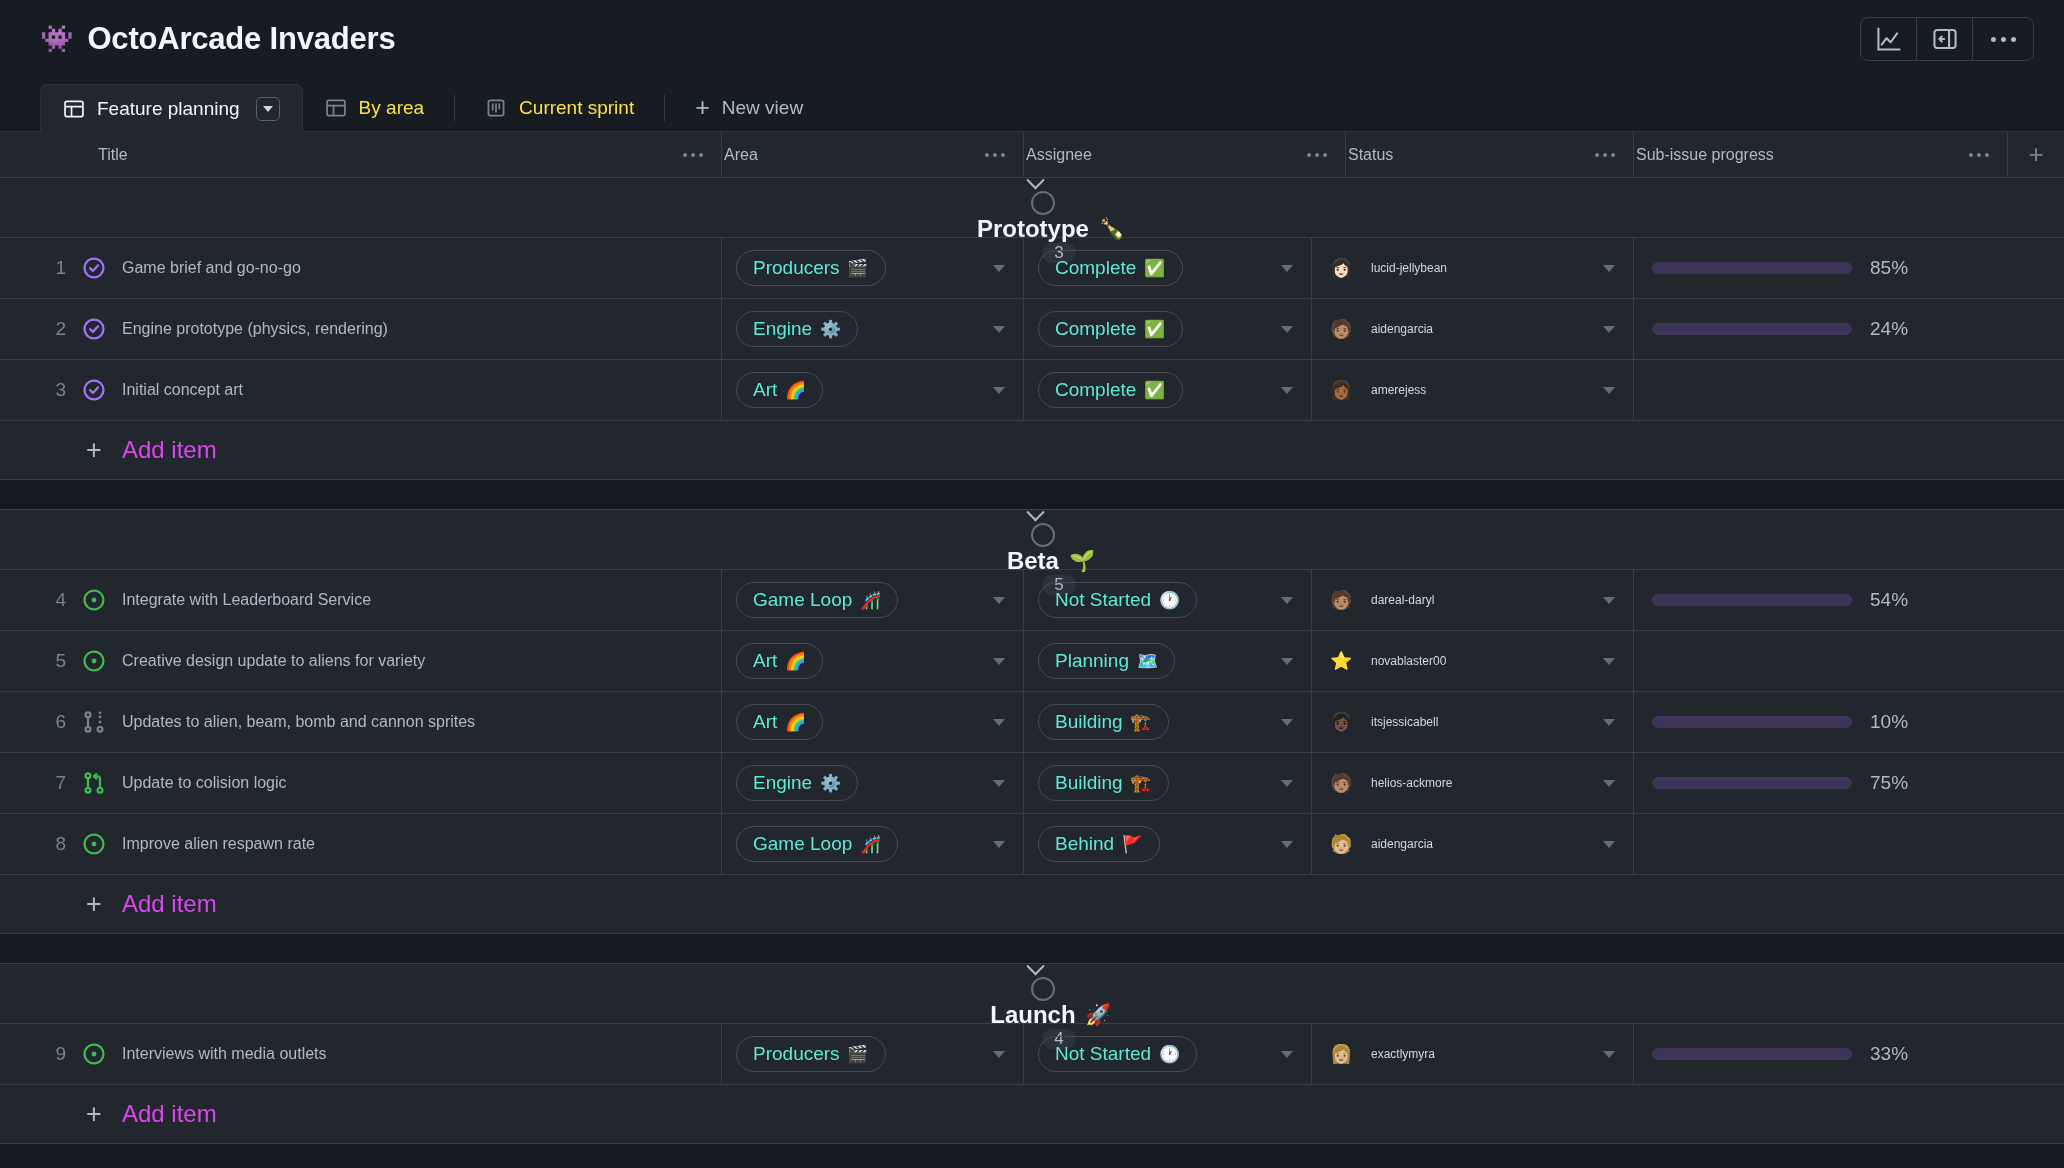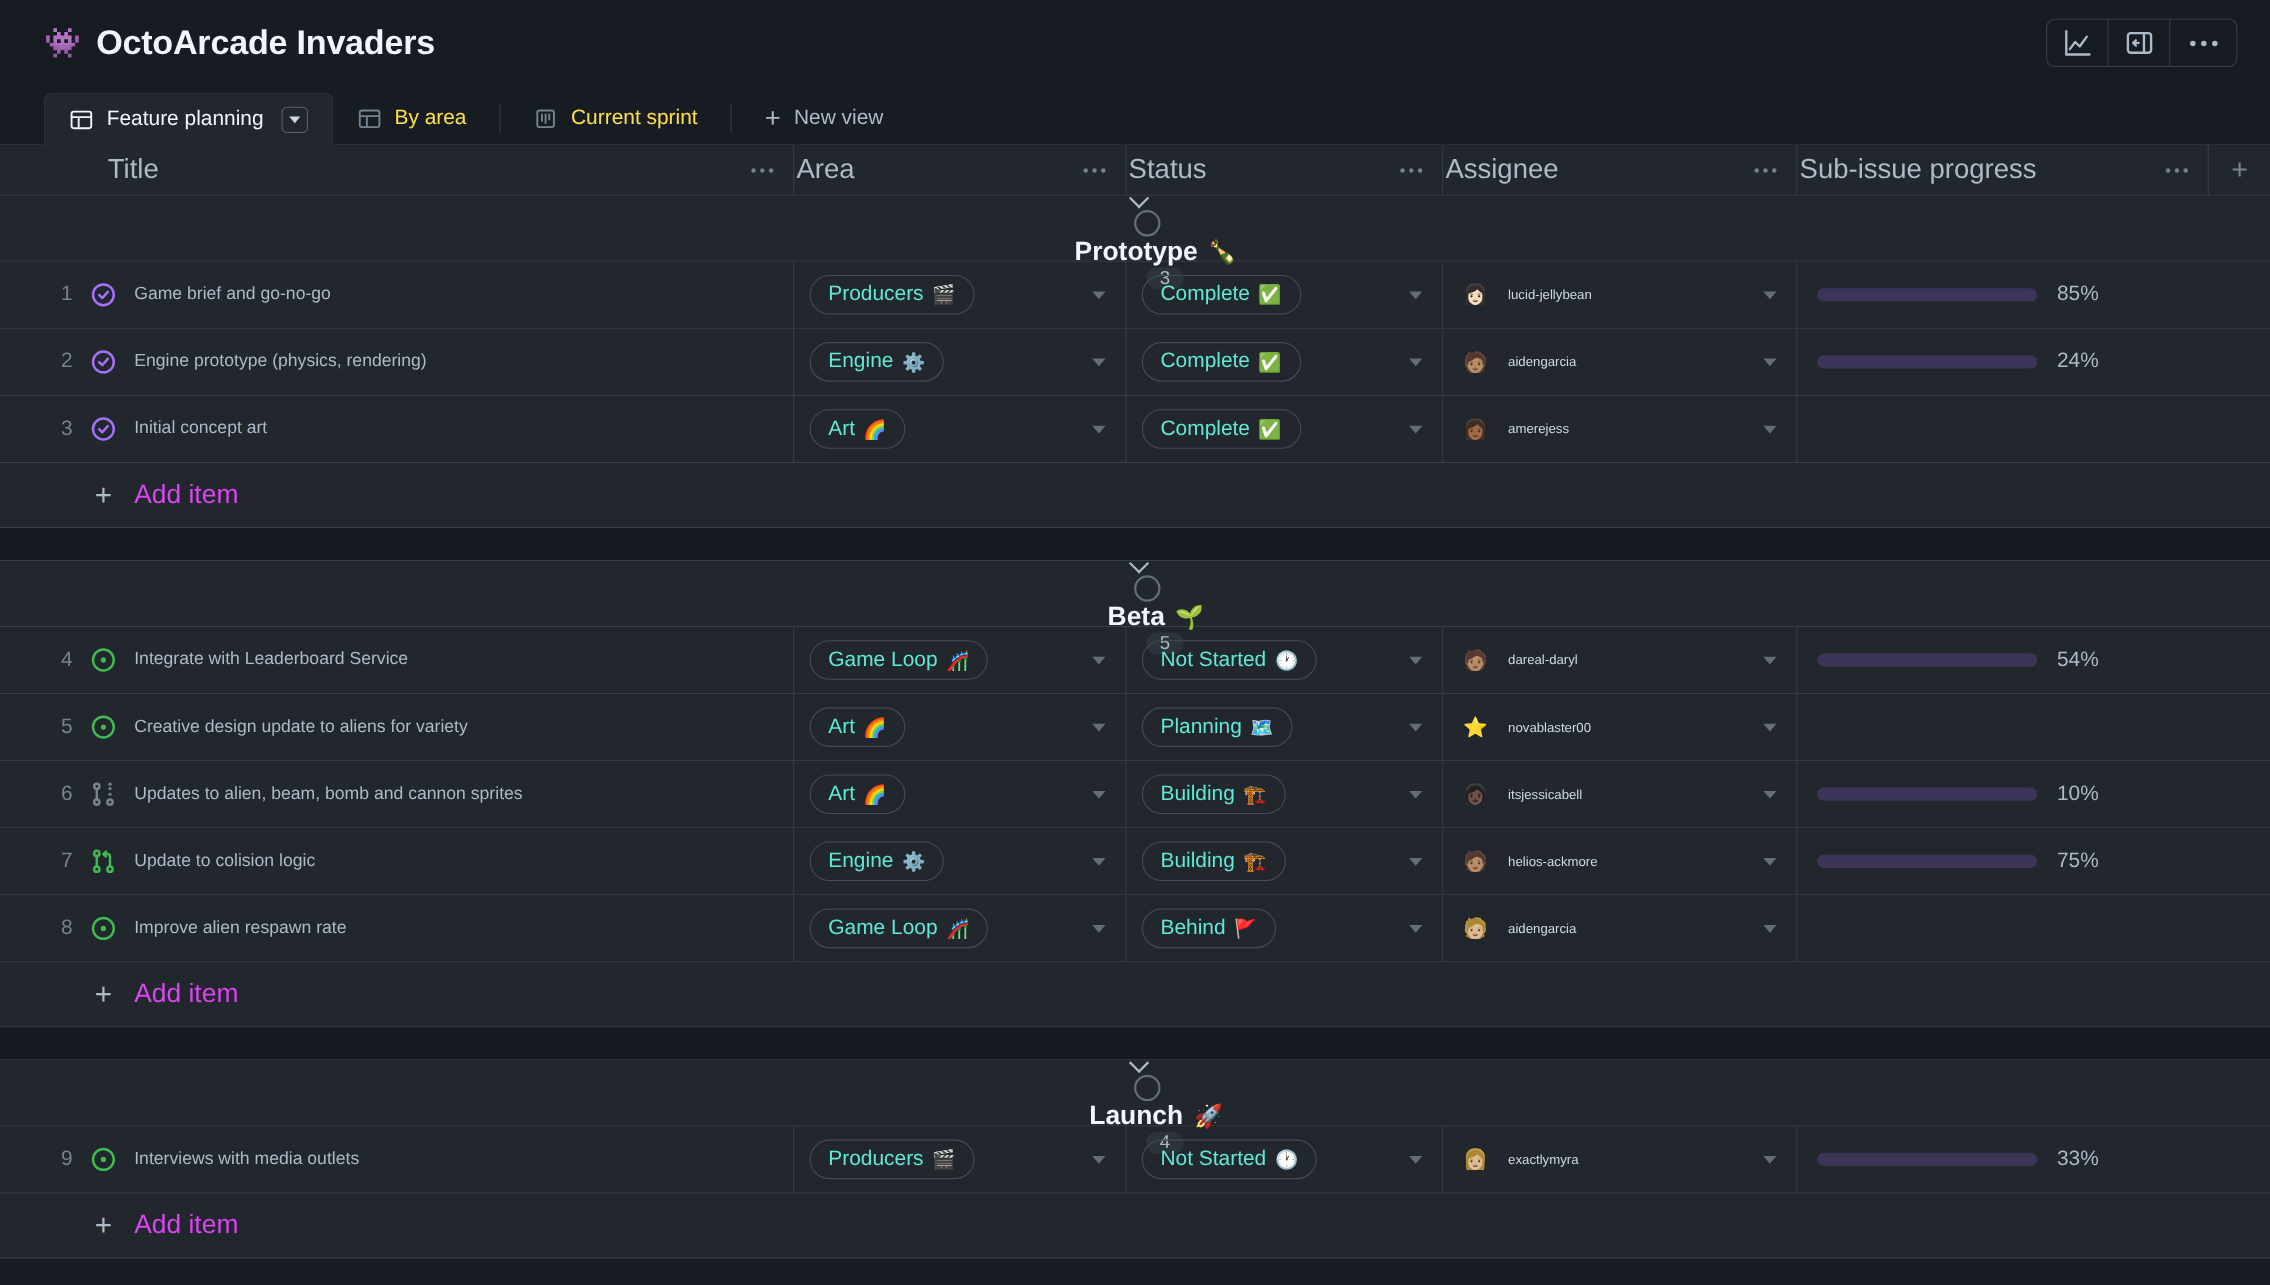--- a/index.html
+++ b/index.html
@@ -91,21 +91,21 @@
 
   .colhead {
     display: flex; height: 46px; align-items: stretch;
     background: #22272e;
     border-bottom: 1px solid #373e47;
   }
   .colhead .cell {
     display: flex; align-items: center; justify-content: space-between;
     padding: 0 18px 0 0;
     border-right: 1px solid #373e47;
-    font-size: 25px; color: #adbac7;
+    font-size: 16px; color: #adbac7;
   }
   .colhead .cell .lbl { padding-left: 2px; }
   .colhead .cell:first-child .lbl { padding-left: 98px; }
   .hdots { display: flex; gap: 4px; }
   .hdots i { width: 4px; height: 4px; border-radius: 50%; background: #768390; display: block; }
   .colhead .addcol {
     width: 56px; display: flex; align-items: center; justify-content: center;
     color: #768390; font-size: 26px; font-weight: 300;
   }
 
@@ -309,30 +309,30 @@
         </span>
     </div>
     <div class="cell c-area">
       <span class="lbl">Area</span>
       <span class="hdots">
           <i></i>
           <i></i>
           <i></i>
         </span>
     </div>
+    <div class="cell c-assign">
+      <span class="lbl">Assignee</span>
+      <span class="hdots">
+          <i></i>
+          <i></i>
+          <i></i>
+        </span>
+    </div>
     <div class="cell c-status">
       <span class="lbl">Status</span>
-      <span class="hdots">
-          <i></i>
-          <i></i>
-          <i></i>
-        </span>
-    </div>
-    <div class="cell c-assign">
-      <span class="lbl">Assignee</span>
       <span class="hdots">
           <i></i>
           <i></i>
           <i></i>
         </span>
     </div>
     <div class="cell c-prog">
       <span class="lbl">Sub-issue progress</span>
       <span class="hdots">
           <i></i>

